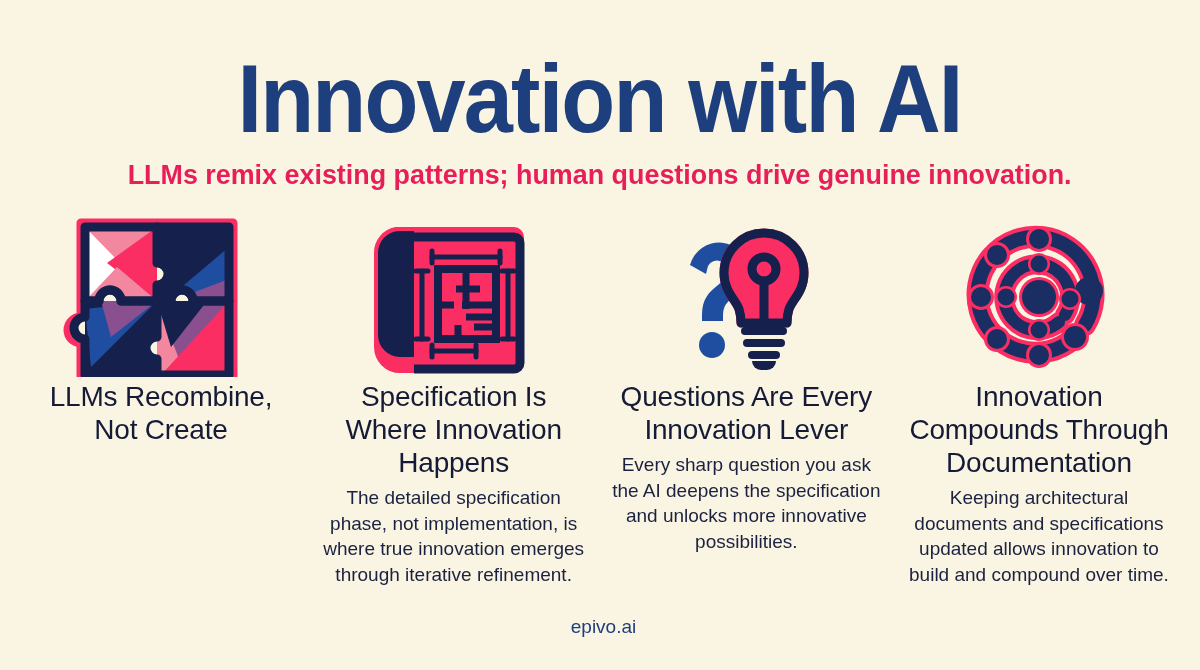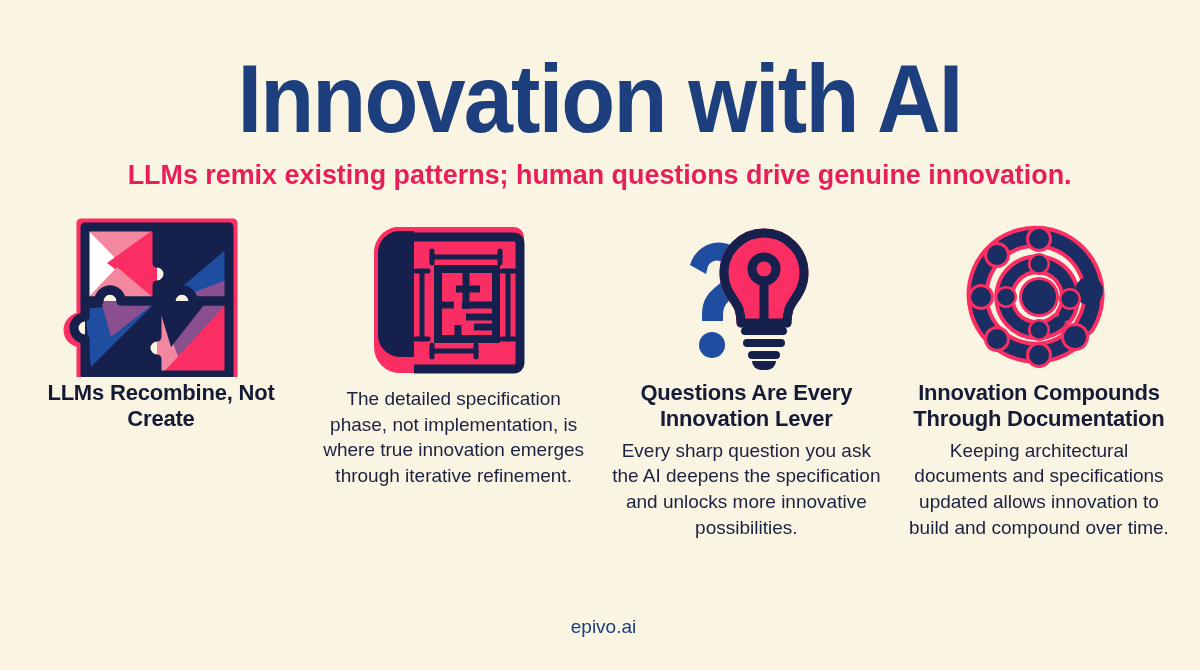--- a/index.html
+++ b/index.html
@@ -60,22 +60,22 @@
   }
   .icon-wrap{
     height:165px;
     width:200px;
     display:flex;
     align-items:center;
     justify-content:center;
   }
   .card-title{
     margin:0;
-    font-size:22px;
-    font-weight:700;
+    font-size:28px;
+    font-weight:400;
     line-height:1.18;
     color:#151b36;
     letter-spacing:-0.2px;
     max-width:270px;
   }
   .card-body{
     margin:6px 0 0 0;
     font-size:19px;
     font-weight:400;
     line-height:1.35;
@@ -198,20 +198,21 @@
             <line x1="102" y1="72" x2="126" y2="72"></line>
             <line x1="112" y1="72" x2="112" y2="92"></line>
             <line x1="84" y1="88" x2="100" y2="88"></line>
             <line x1="108" y1="88" x2="142" y2="88"></line>
             <line x1="112" y1="100" x2="142" y2="100"></line>
             <line x1="120" y1="110" x2="142" y2="110"></line>
             <line x1="104" y1="108" x2="104" y2="122"></line>
           </g>
         </svg>
       </div>
+      <h3 class="card-title">Specification Is Where Innovation Happens</h3>
       <p class="card-body">The detailed specification phase, not implementation, is where true innovation emerges through iterative refinement.</p>
     </div>
 
     <div class="card">
       <div class="icon-wrap">
         <svg width="200" height="160" viewBox="0 0 200 160" aria-hidden="true">
 
           <g fill="#1f4ea1">
             <path d="M44 48 a30 30 0 0 1 59 6 c0 16 -11 22 -18 28 c-6 5 -8 9 -8 18 v4 H56 v-6
                      c0 -16 7 -23 16 -30 c6 -5 9 -8 9 -14 a10 10 0 0 0 -20 -1 l-1 4 Z"></path>

